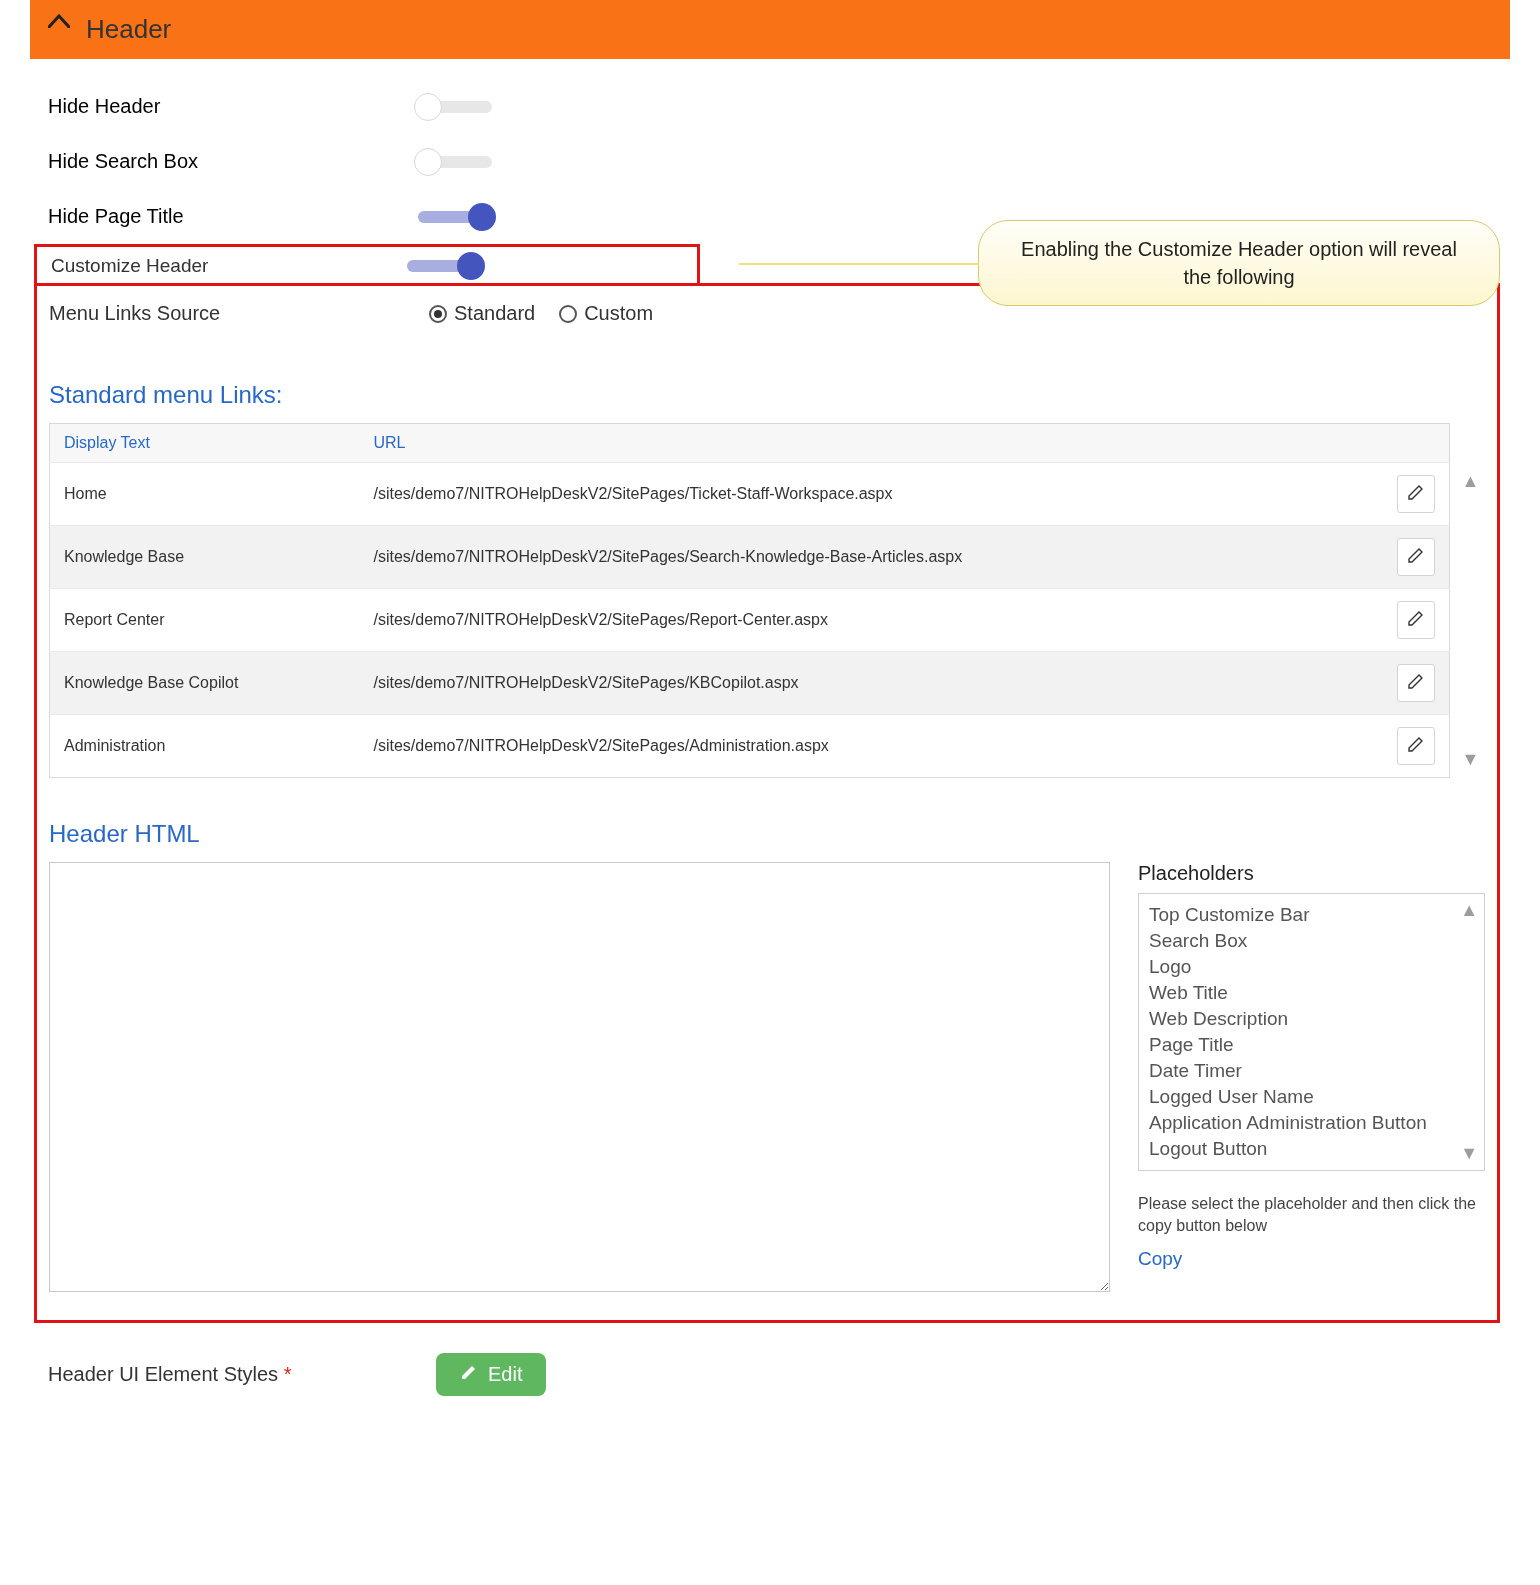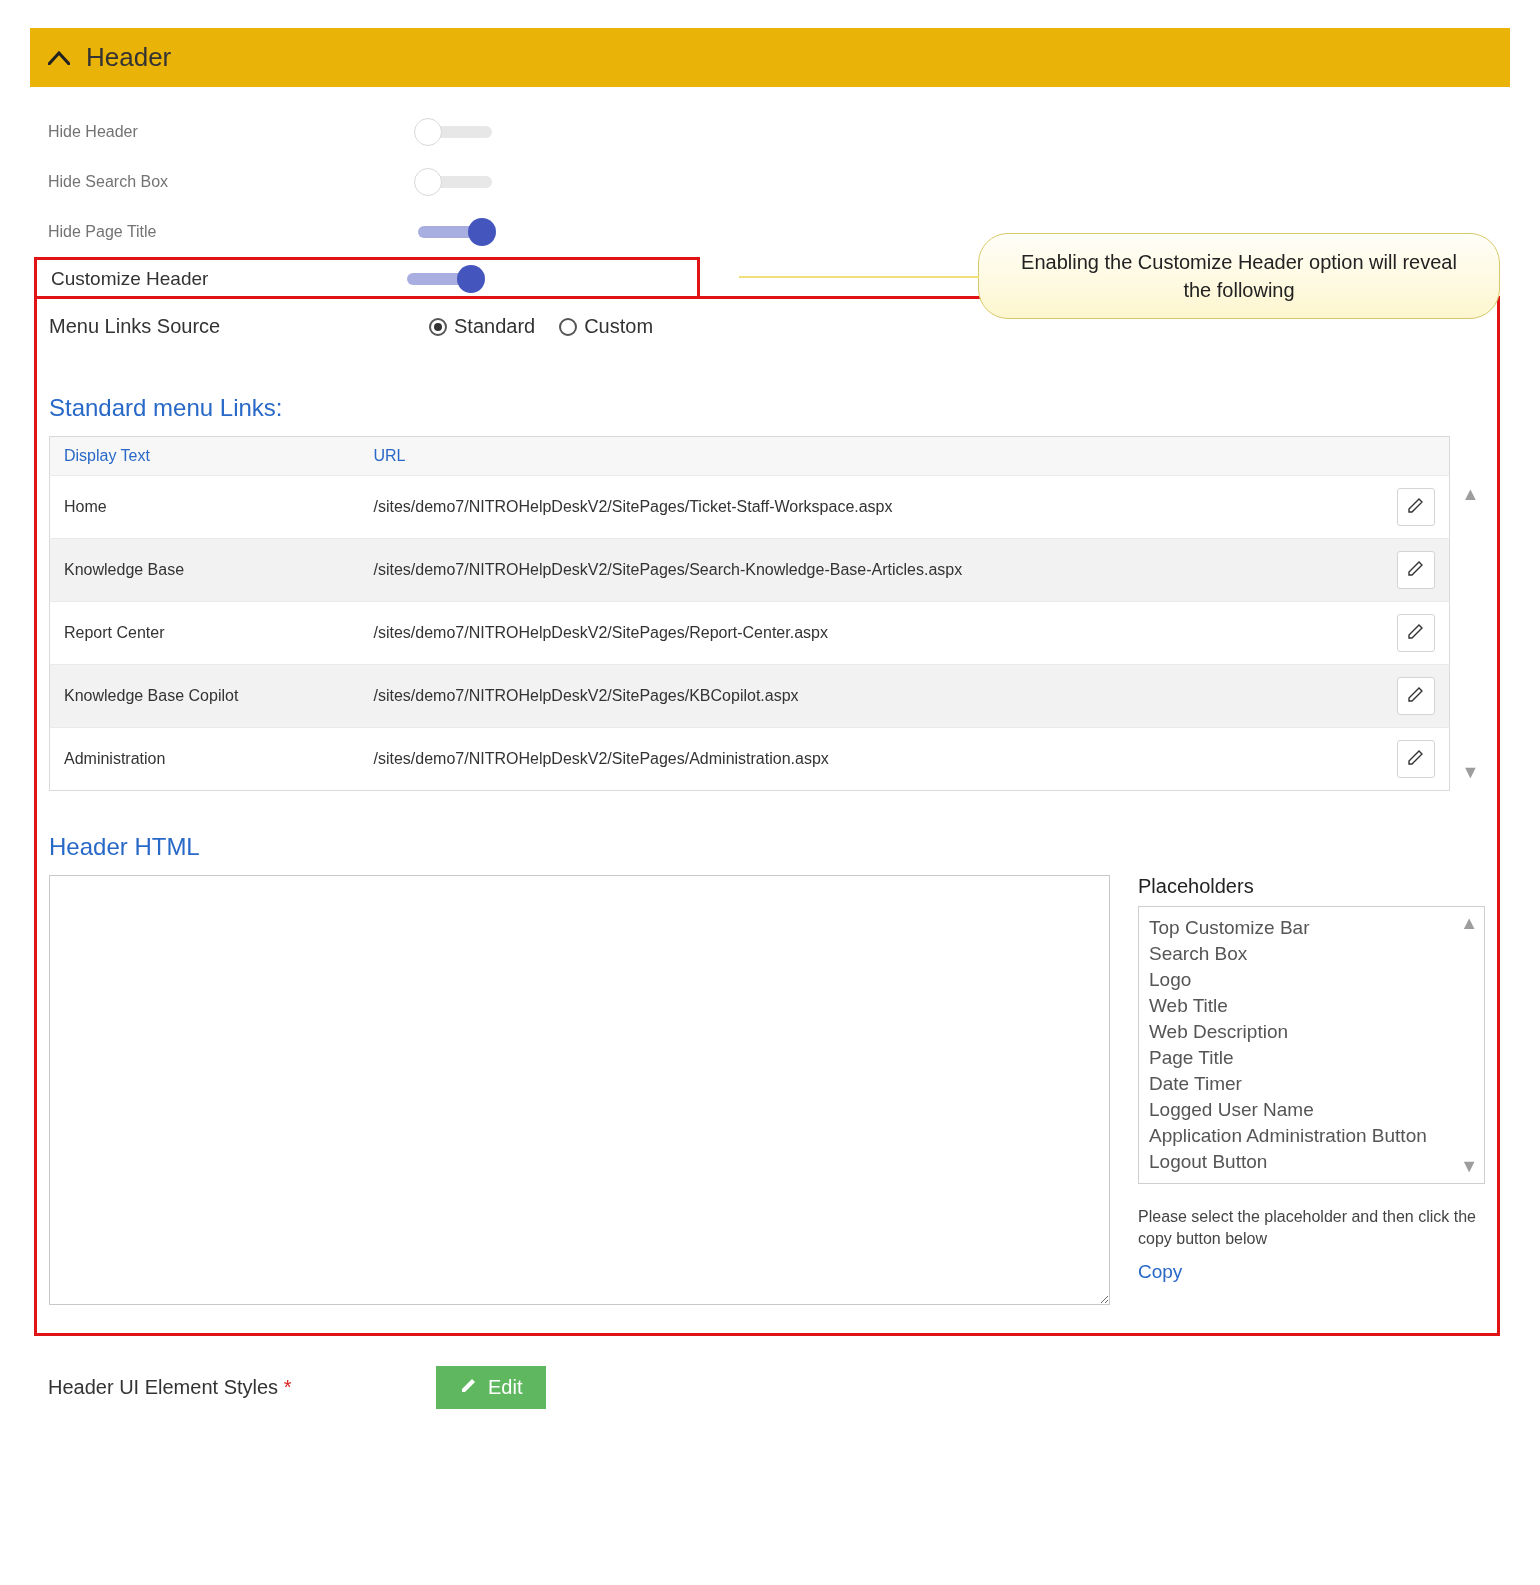--- a/index.html
+++ b/index.html
@@ -5,32 +5,30 @@
   * { box-sizing: border-box; margin: 0; padding: 0; }
   body {
     font-family: Arial, Helvetica, sans-serif;
     font-size: 19px;
     color: #333;
     background: #fff;
     width: 1540px;
   }
   .page { padding: 0 30px 20px 30px; }
   .section-header {
-    background: #eab308;
+    background: #f97316;
     padding: 14px 18px;
     display: flex;
-    align-items: center;
     gap: 16px;
-    margin-top: 28px;
   }
   .section-header .title { font-size: 26px; color: #333; }
   .chev-up-icon svg { display:block; }
   .body-inner { padding: 20px 10px 0 18px; }
   .form-row { display: flex; align-items: center; padding: 16px 0; }
-  .form-row .label { width: 370px; font-size: 16px; color: #737373; }
+  .form-row .label { width: 370px; font-size: 20px; color: #000000; }
   .toggle {
     width: 74px; height: 12px; border-radius: 12px;
     background: #e7e7e7; position: relative; display: inline-block;
     cursor: pointer;
   }
   .toggle .knob {
     width: 28px; height: 28px; border-radius: 50%;
     background: #fff; border: 1px solid #d8d8d8;
     position: absolute; top: -8px; left: -4px;
   }
@@ -130,21 +128,21 @@
   }
   .placeh-list .item { padding: 2px 0; white-space: nowrap; overflow:hidden; text-overflow: clip; cursor:pointer;}
   .placeh-list .tri-up { position:absolute; right:6px; top:6px;}
   .placeh-list .tri-down { position:absolute; right:6px; bottom:6px;}
   .placeh-help { font-size: 16px; color:#444; margin-top: 22px; line-height: 1.35;}
   .copy-link { color:#2868c7; font-size: 19px; margin-top: 12px; cursor:pointer; display:inline-block;}
   .styles-row { display:flex; align-items:center; padding: 30px 0 0 18px;}
   .styles-row .label { width: 388px; font-size: 20px;}
   .req { color: #d22; }
   .edit-green {
-    background: #5fb85f; color:#fff; border:none; border-radius:0;
+    background: #5fb85f; color:#fff; border:none; border-radius:8px;
     padding: 10px 24px; font-size: 20px;
     display:inline-flex; align-items:center; gap:10px; cursor:pointer;justify-content:space-between;
   }
   .th-blank { width:42px; background:#f7f7f7;}
 </style>
 </head>
 <body>
 
 <div class="page">
 

